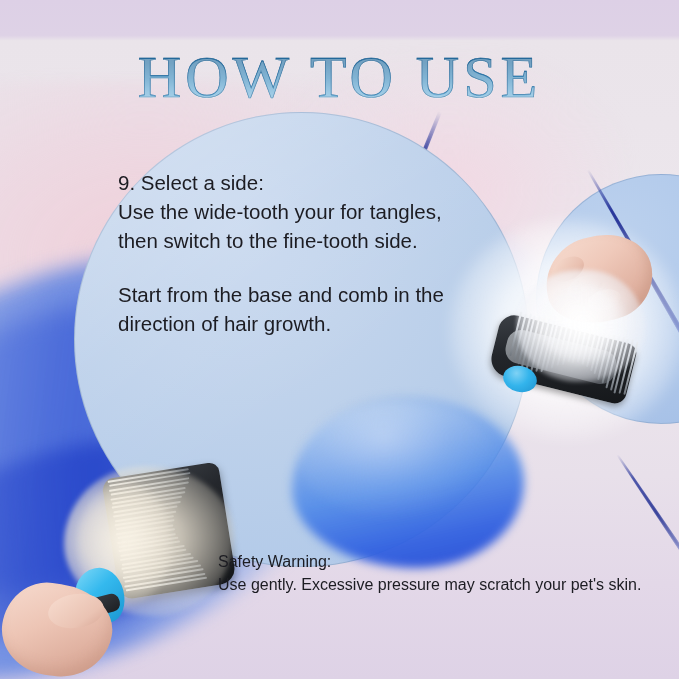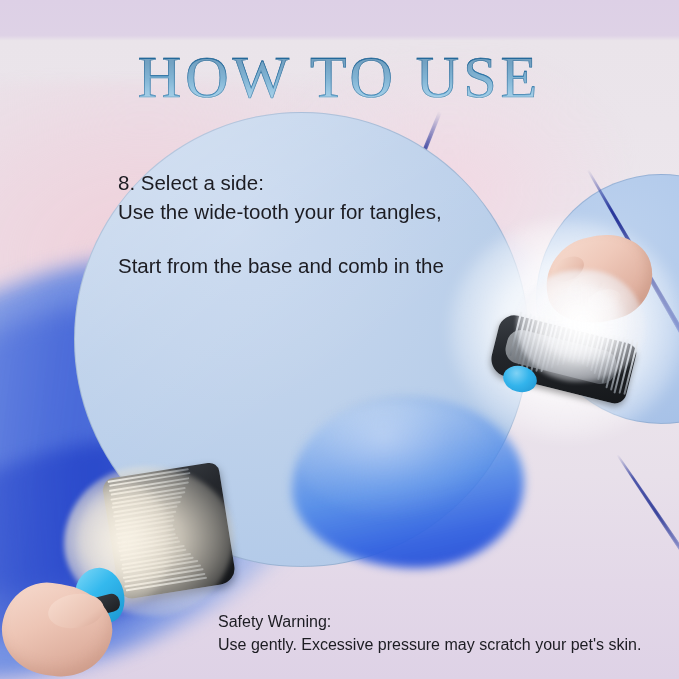--- a/index.html
+++ b/index.html
@@ -253,21 +253,21 @@
     font-size: 20.5px;
     line-height: 29px;
   }
   .step { margin-bottom: 25px; }
   .step:last-child { margin-bottom: 0; }
   .step-line { white-space: nowrap; }
 
   .warning {
     position: absolute;
     left: 218px;
-    top: 611px;
+    top: 551px;
     width: 450px;
     color: #1c1c22;
     font-size: 16px;
     line-height: 22.5px;
   }
   .warn-line { white-space: nowrap; }
 
   
   .photo-right {
     position: absolute;
@@ -545,26 +545,28 @@
     <div class="pl-handle-dark"></div>
     <div class="pl-hand"></div>
     <div class="pl-thumb"></div>
   </div>
 
   <div class="title">HOW TO USE</div>
 
   <div class="steps">
 
     <div class="step">
-      <div class="step-line">8. Select a side:</div>
+      <div class="step-line">9. Select a side:</div>
       <div class="step-line">Use the wide-tooth your for tangles,</div>
+      <div class="step-line">then switch to the fine-tooth side.</div>
     </div>
 
     <div class="step">
       <div class="step-line">Start from the base and comb in the</div>
+      <div class="step-line">direction of hair growth.</div>
     </div>
 
 
   </div>
 
   <div class="warning">
     <div class="warn-line">Safety Warning:</div>
     <div class="warn-line">Use gently. Excessive pressure may scratch your pet's skin.</div>
   </div>
 

